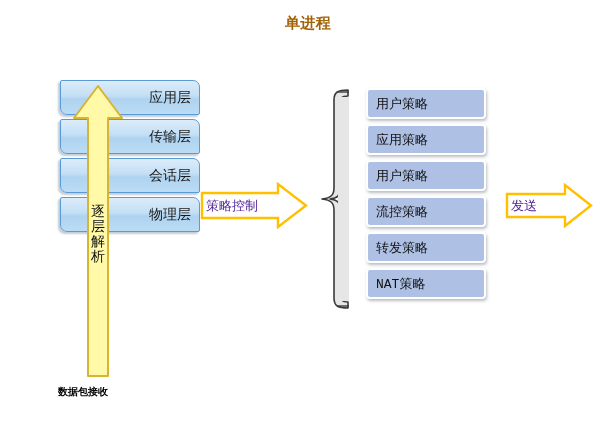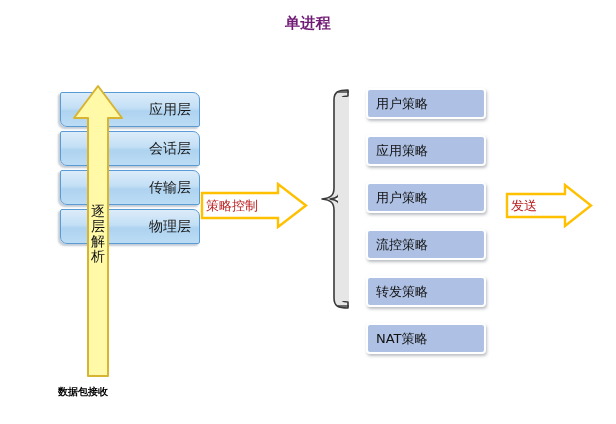--- a/index.html
+++ b/index.html
@@ -11,28 +11,28 @@
     position:relative;
   }
   #stage{position:absolute;left:0;top:0;width:616px;height:424px;}
 
   
   .title{
     position:absolute;
     left:0;width:616px;
     text-align:center;
     font-weight:bold;
-    color:#701a75;
+    color:#a16207;
     letter-spacing:.3px;
   }
   .title-cn{top:14px;font-size:15px;line-height:18px;}
   .title-en{top:34px;font-size:17px;line-height:20px;}
 
   
-  .osi-stack{position:absolute;left:60px;top:92px;width:140px;}
+  .osi-stack{position:absolute;left:60px;top:80px;width:140px;}
   .osi-box{
     position:relative;
     width:140px;height:35px;
     margin-bottom:4px;
     box-sizing:border-box;
     border:1px solid #5b9bd5;
     border-radius:2px 7px 2px 7px;
     background:linear-gradient(180deg,#dcecfa 0%,#c3dff5 45%,#aed3f0 55%,#bcdcf4 100%);
     box-shadow:-2px 2px 2px rgba(120,140,160,.45);
   }
@@ -74,41 +74,42 @@
   }
 
   
   .flow-arrow{position:absolute;}
   .flow-arrow svg{display:block;}
   .flow-arrow .flow-label{
     position:absolute;
     left:6px;top:50%;
     transform:translateY(-50%);
     font-size:13px;
-    color:#b91c1c;
+    color:#4c1d95;
     white-space:nowrap;
   }
   .arrow-policy{left:200px;top:182px;width:108px;height:47px;}
   .arrow-send{left:505px;top:183px;width:88px;height:45px;}
 
   
   .brace{position:absolute;left:318px;top:88px;width:32px;height:222px;}
   .brace svg{display:block;}
 
   
   .policy-stack{position:absolute;left:366px;top:88px;width:120px;}
   .policy-box{
     position:relative;
     width:120px;height:31px;
-    margin-bottom:16px;
+    margin-bottom:5px;
     box-sizing:border-box;
     background:#aec0e3;
     border:2px solid #ffffff;
     border-radius:4px;
     box-shadow:1px 2px 3px rgba(120,125,135,.50);
+    font-family:Liberation Mono, monospace;
   }
   .policy-label{
     position:absolute;
     left:8px;top:50%;
     transform:translateY(-50%);
     font-size:13px;
     color:#111;
     white-space:nowrap;
   }
 </style>
@@ -117,24 +118,24 @@
 
 <div id="stage">
 
   <div class="title title-cn">单进程</div>
 
   <div class="osi-stack">
     <div class="osi-box">
       <span class="osi-label">应用层</span>
     </div>
     <div class="osi-box">
-      <span class="osi-label">会话层</span>
+      <span class="osi-label">传输层</span>
     </div>
     <div class="osi-box">
-      <span class="osi-label">传输层</span>
+      <span class="osi-label">会话层</span>
     </div>
     <div class="osi-box">
       <span class="osi-label">物理层</span>
     </div>
   </div>
 
   <div class="up-arrow">
     <svg width="52" height="294" viewBox="0 0 52 294">
       <polygon points="26,2 50,34 36,34 36,292 16,292 16,34 2,34" fill="#FFF9A8" stroke="#D8B433" stroke-width="2" stroke-linejoin="round"></polygon>
     </svg>

